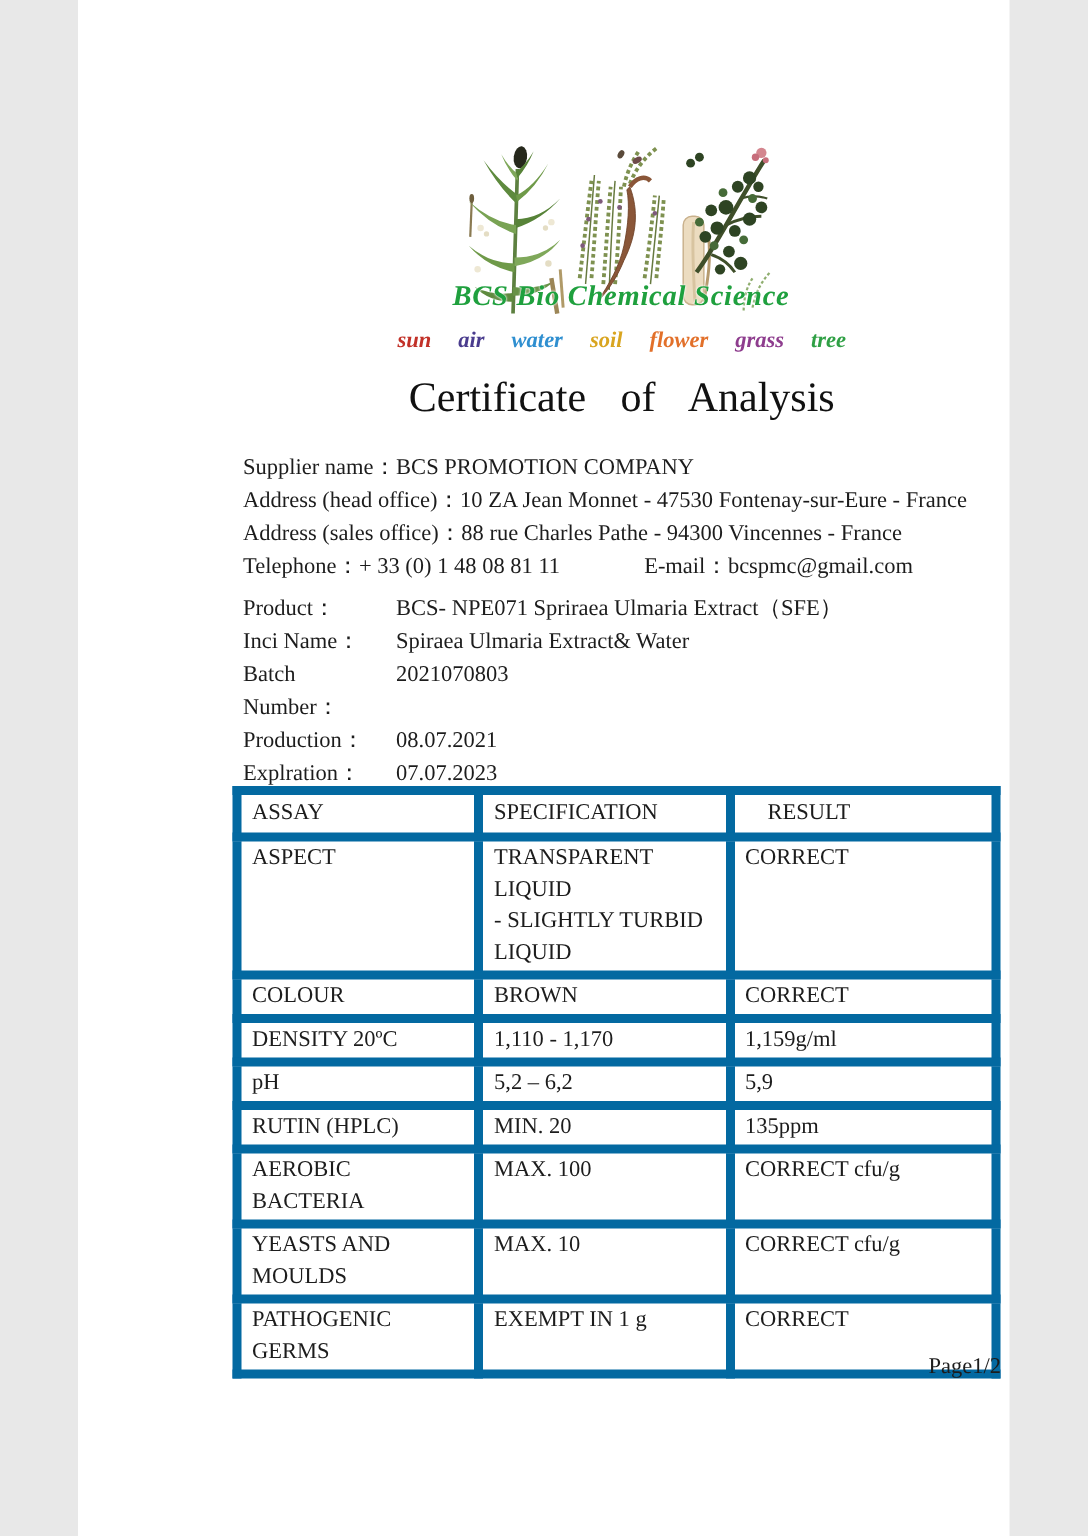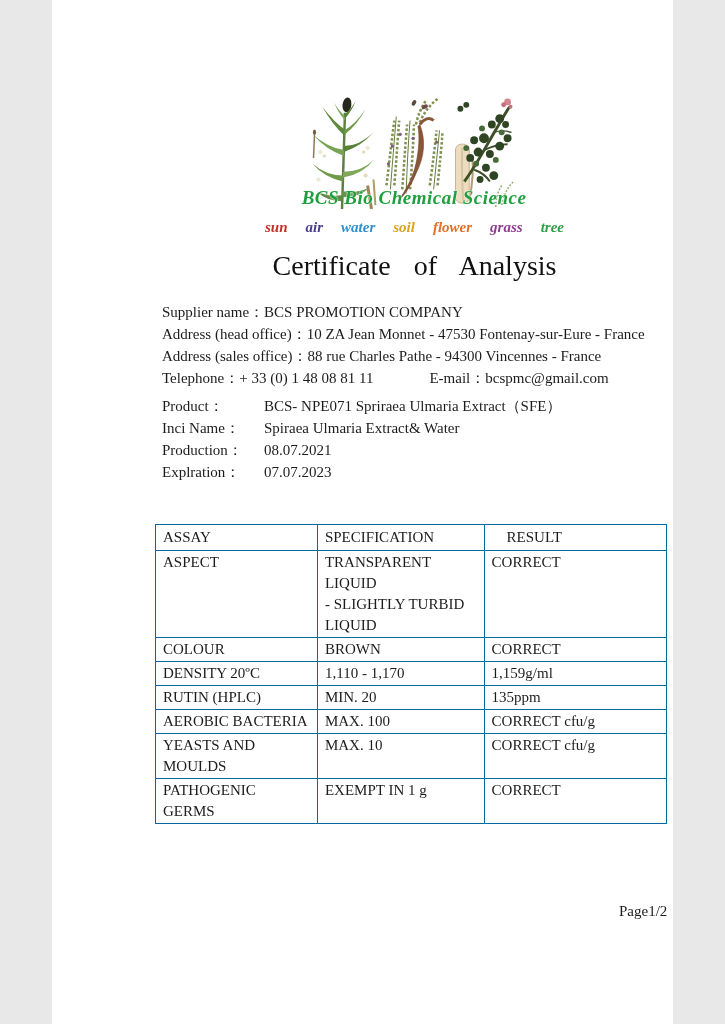--- a/index.html
+++ b/index.html
@@ -33,21 +33,21 @@
   #product{position:absolute;left:110px;top:395px;font-size:15px;line-height:22px;}
   #product .prow{display:flex;}
   #product .plabel{width:102px;flex:0 0 102px;}
   #product .pvalue{white-space:nowrap;}
   
   #assay-table{
     position:absolute;left:103px;top:524px;width:512px;border-collapse:collapse;
     font-size:15px;
   }
   #assay-table th,#assay-table td{
-    border:1px solid #0369a1;text-align:left;vertical-align:top;
+    border:6px solid #0369a1;text-align:left;vertical-align:top;
     padding:1px 7px;line-height:21px;font-weight:normal;
   }
   #assay-table th{height:23px;vertical-align:middle;}
   #assay-table td{height:20px;}
   #assay-table .col-assay{width:164px;}
   #assay-table .col-spec{width:165px;}
   #assay-table .col-result{width:183px;padding-left:22px;}
   #assay-table td.spec{white-space:pre-line;}
   
   #footer-page{position:absolute;left:567px;top:903px;font-size:15px;}
@@ -182,20 +182,24 @@
   <div id="product">
     <div class="prow">
       <span class="plabel">Product：</span>
       <span class="pvalue">BCS- NPE071 Spriraea Ulmaria Extract（SFE）</span>
     </div>
     <div class="prow">
       <span class="plabel">Inci Name：</span>
       <span class="pvalue">Spiraea Ulmaria Extract&amp; Water</span>
     </div>
     <div class="prow">
+      <span class="plabel">Batch Number：</span>
+      <span class="pvalue">2021070803</span>
+    </div>
+    <div class="prow">
       <span class="plabel">Production：</span>
       <span class="pvalue">08.07.2021</span>
     </div>
     <div class="prow">
       <span class="plabel">Explration：</span>
       <span class="pvalue">07.07.2023</span>
     </div>
   </div>
 
   <table id="assay-table">
@@ -218,20 +222,25 @@
         <td>COLOUR</td>
         <td class="spec">BROWN</td>
         <td>CORRECT</td>
       </tr>
       <tr>
         <td>DENSITY 20ºC</td>
         <td class="spec">1,110 - 1,170</td>
         <td>1,159g/ml</td>
       </tr>
       <tr>
+        <td>pH</td>
+        <td class="spec">5,2 – 6,2</td>
+        <td>5,9</td>
+      </tr>
+      <tr>
         <td>RUTIN (HPLC)</td>
         <td class="spec">MIN. 20</td>
         <td>135ppm</td>
       </tr>
       <tr>
         <td>AEROBIC BACTERIA</td>
         <td class="spec">MAX. 100</td>
         <td>CORRECT cfu/g</td>
       </tr>
       <tr>

